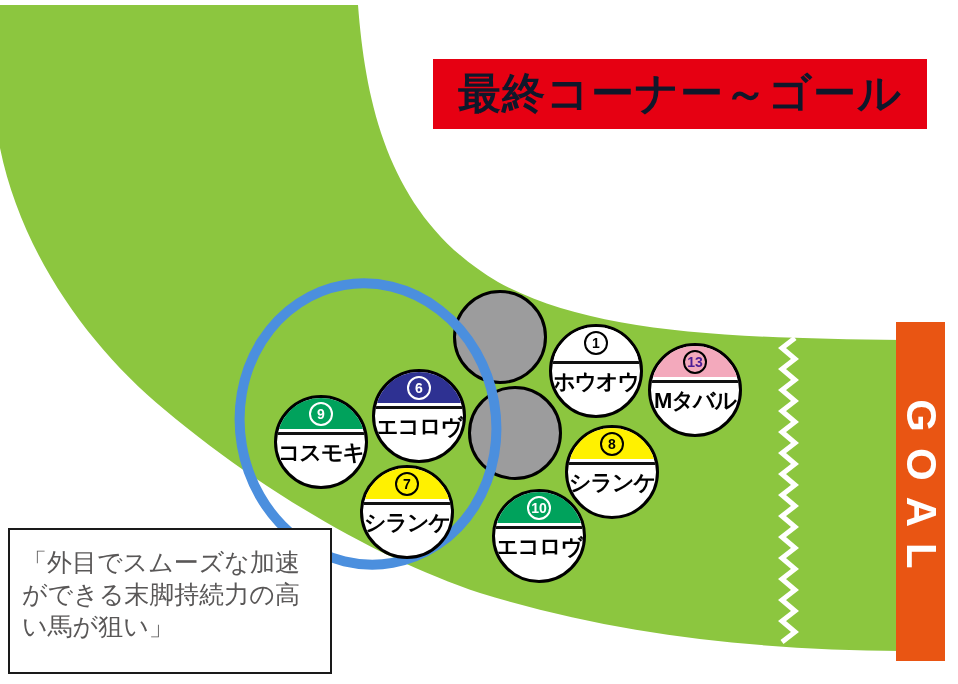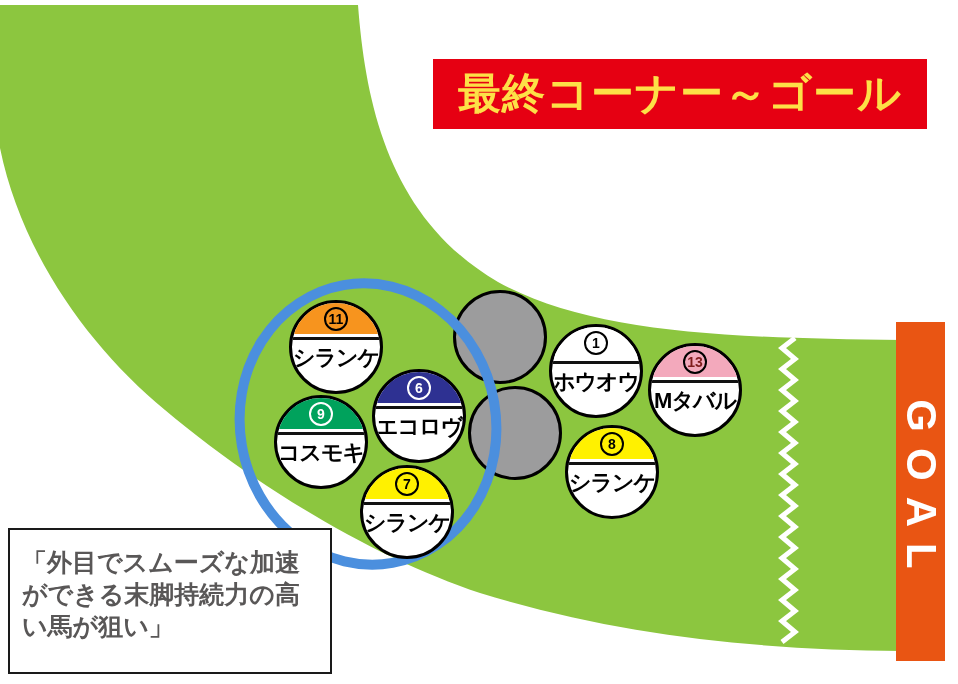--- a/index.html
+++ b/index.html
@@ -11,39 +11,39 @@
   #track-layer{z-index:1;}
   #gray-layer{z-index:2;}
   #ring-layer{z-index:3;}
   #horses-layer{z-index:4;}
 
   
   .banner{
     position:absolute;left:433px;top:59px;width:494px;height:70px;
     background:#e60012;display:flex;align-items:center;justify-content:center;z-index:6;
   }
-  .banner-text{color:#fde047;font-size:43px;font-weight:900;letter-spacing:1px;white-space:nowrap;}
+  .banner-text{color:#0f172a;font-size:43px;font-weight:900;letter-spacing:1px;white-space:nowrap;}
 
   
   .goal-bar{
     position:absolute;left:896px;top:322px;width:49px;height:339px;background:#e95513;
     display:flex;align-items:center;justify-content:center;z-index:6;
   }
   .goal-text{
     transform:rotate(90deg);color:#fff;font-size:42px;font-weight:900;
     letter-spacing:16px;white-space:nowrap;
   }
 
   
   .note-box{
     position:absolute;left:8px;top:528px;width:324px;height:146px;box-sizing:border-box;
     background:#fff;border:2px solid #1a1a1a;z-index:7;padding:16px 10px 0 12px;
   }
   .note-text{
-    margin:0;color:#595757;font-size:25px;line-height:1.28;font-weight:700;
+    margin:0;color:#595757;font-size:25px;line-height:1.28;font-weight:400;
     letter-spacing:0px;
   }
 
   
   .horse{
     position:absolute;width:94px;height:94px;box-sizing:border-box;border:3px solid #000;
     border-radius:50%;background:#fff;overflow:hidden;
   }
   .cap{position:absolute;left:0;top:0;width:100%;height:31px;background:#ccc;}
   .capline{position:absolute;left:0;top:34px;width:100%;height:3px;background:#111;}
@@ -78,26 +78,20 @@
 <div id="gray-layer" class="layer">
     <div class="grayhorse" style="left: 453px; top: 290px; background: rgb(156, 156, 157);"></div>
     <div class="grayhorse" style="left: 468px; top: 386px; background: rgb(156, 156, 157);"></div>
   </div>
 
 <svg id="ring-layer" class="layer" viewBox="0 0 958 684">
   <ellipse cx="368" cy="424" rx="128" ry="141" transform="rotate(-10 368 424)" fill="none" stroke="#4b8fde" stroke-width="10"></ellipse>
 </svg>
 
 <div id="horses-layer" class="layer">
-    <div class="horse" style="left: 289px; top: 300px;">
-    <div class="cap" style="background: rgb(247, 148, 30);"></div>
-    <div class="capline"></div>
-    <span class="badge" style="color: rgb(0, 0, 0); border-color: rgb(0, 0, 0);">11</span>
-    <div class="hname">シランケ</div>
-  </div>
     <div class="horse" style="left: 372px; top: 369px;">
     <div class="cap" style="background: rgb(46, 49, 146);"></div>
     <div class="capline"></div>
     <span class="badge" style="color: rgb(255, 255, 255); border-color: rgb(255, 255, 255);">6</span>
     <div class="hname">エコロヴ</div>
   </div>
     <div class="horse" style="left: 274px; top: 395px;">
     <div class="cap" style="background: rgb(0, 162, 92);"></div>
     <div class="capline"></div>
     <span class="badge" style="color: rgb(255, 255, 255); border-color: rgb(255, 255, 255);">9</span>
@@ -111,28 +105,34 @@
   </div>
     <div class="horse" style="left: 549px; top: 324px;">
     <div class="cap" style="background: rgb(255, 255, 255);"></div>
     <div class="capline"></div>
     <span class="badge" style="color: rgb(0, 0, 0); border-color: rgb(0, 0, 0);">1</span>
     <div class="hname">ホウオウ</div>
   </div>
     <div class="horse" style="left: 648px; top: 343px;">
     <div class="cap" style="background: rgb(243, 169, 188);"></div>
     <div class="capline"></div>
-    <span class="badge" style="color: #7f1d1d; border-color: rgb(0, 0, 0);">13</span>
+    <span class="badge" style="color: #4c1d95; border-color: rgb(0, 0, 0);">13</span>
     <div class="hname">Mタバル</div>
   </div>
     <div class="horse" style="left: 565px; top: 425px;">
     <div class="cap" style="background: rgb(255, 241, 0);"></div>
     <div class="capline"></div>
     <span class="badge" style="color: rgb(0, 0, 0); border-color: rgb(0, 0, 0);">8</span>
     <div class="hname">シランケ</div>
+  </div>
+    <div class="horse" style="left: 492px; top: 489px;">
+    <div class="cap" style="background: rgb(0, 162, 92);"></div>
+    <div class="capline"></div>
+    <span class="badge" style="color: rgb(255, 255, 255); border-color: rgb(255, 255, 255);">10</span>
+    <div class="hname">エコロヴ</div>
   </div>
   </div>
 
 <div class="banner">
   <span class="banner-text">最終コーナー～ゴール</span>
 </div>
 
 <div class="goal-bar">
   <span class="goal-text">GOAL</span>
 </div>

